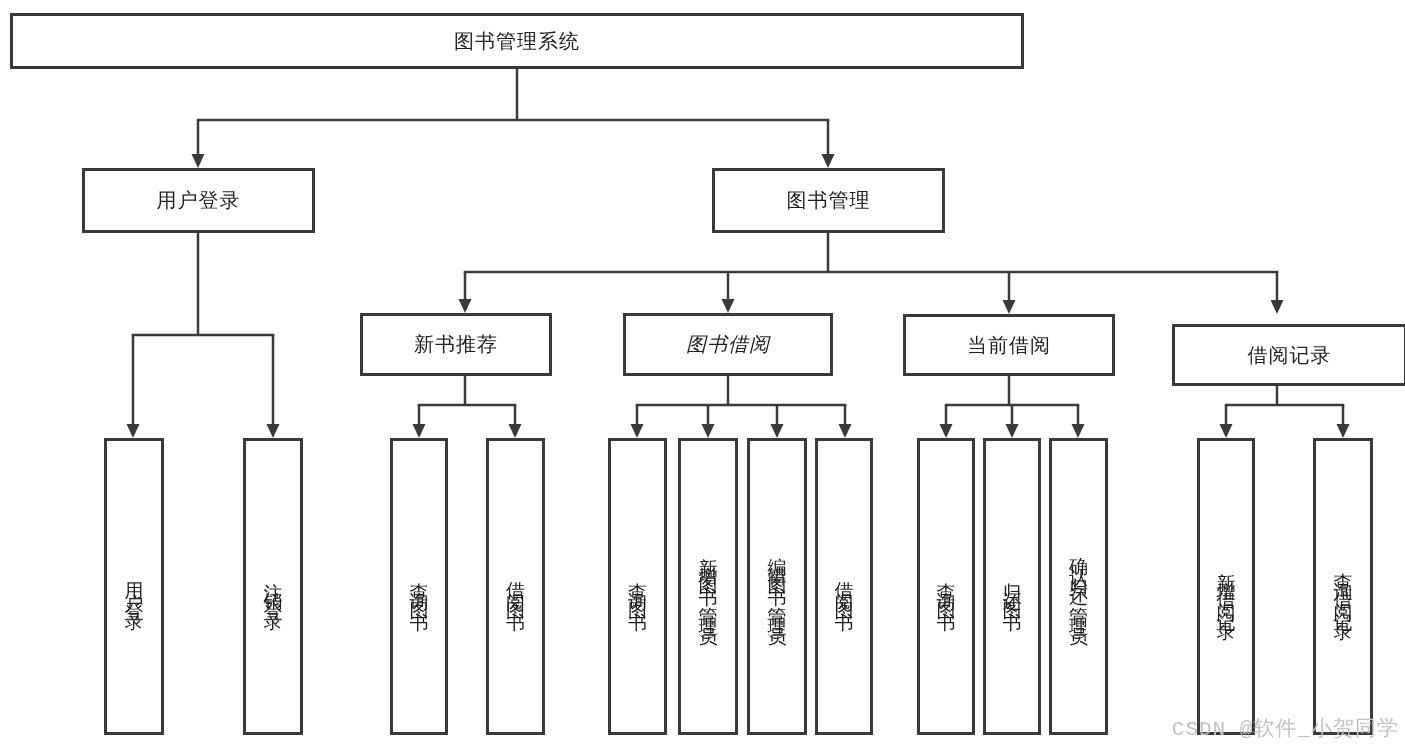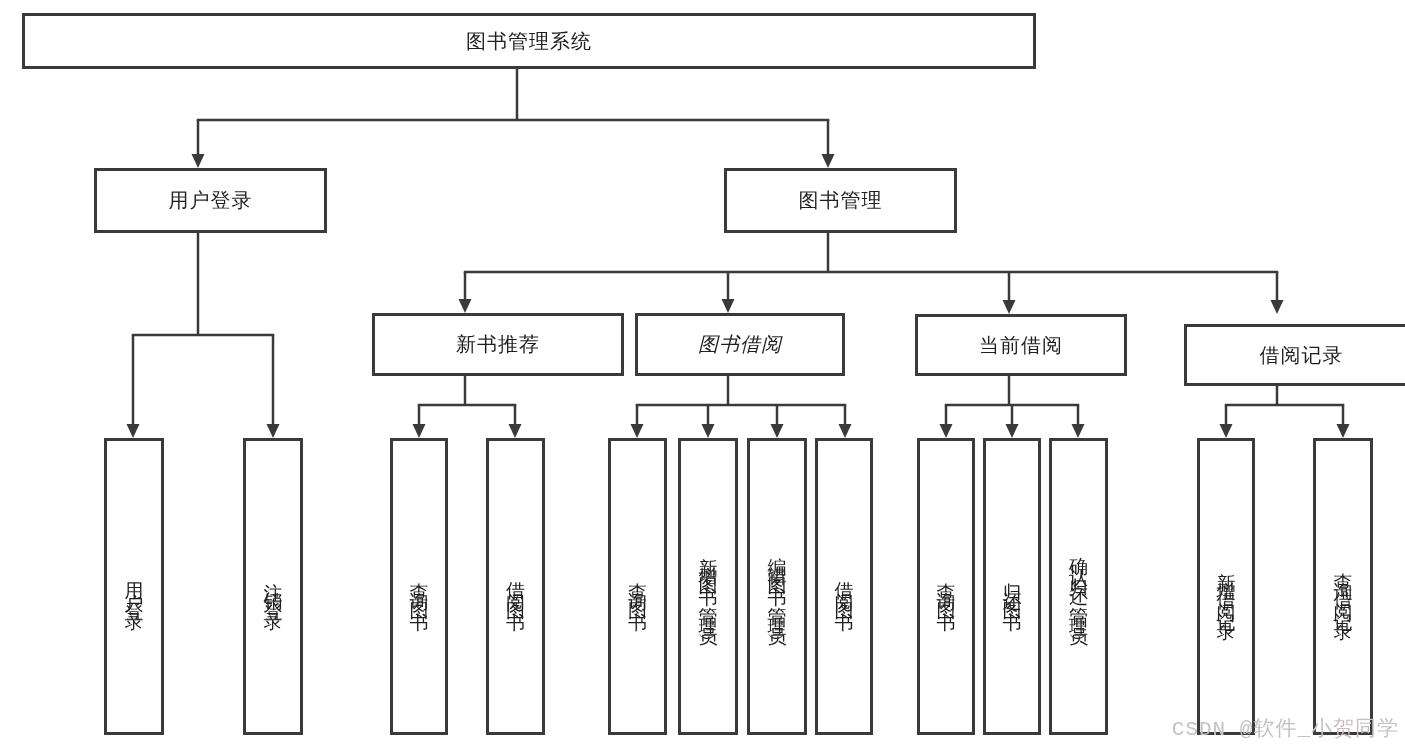--- a/index.html
+++ b/index.html
@@ -13,21 +13,21 @@
   .box{
     position:absolute;
     background:#ffffff;
     border:3px solid #3a3a3a;
     box-sizing:border-box;
     display:flex;
     align-items:center;
     justify-content:center;
     color:#1f1f1f;
   }
-  .hbox{font-size:20px;letter-spacing:1px;margin-left:12px;}
+  .hbox{font-size:20px;letter-spacing:1px;}
   .vbox .vtext{
     writing-mode:vertical-rl;
     text-orientation:mixed;
     font-size:19px;
     letter-spacing:10px;
     white-space:nowrap;
     color:#1f1f1f;
   }
   #wires{position:absolute;left:0;top:0;z-index:0;}
   .box{z-index:1;}
@@ -106,21 +106,21 @@
     <span>图书管理系统</span>
   </div>
 
   <div class="box hbox" style="left:82px;top:168px;width:233px;height:65px;">
     <span>用户登录</span>
   </div>
   <div class="box hbox" style="left:712px;top:168px;width:233px;height:65px;">
     <span>图书管理</span>
   </div>
 
-  <div class="box hbox" style="left:360px;top:313px;width:252px;height:63px;">
+  <div class="box hbox" style="left:360px;top:313px;width:192px;height:63px;">
     <span>新书推荐</span>
   </div>
   <div class="box hbox" style="left:623px;top:313px;width:210px;height:63px;font-style:italic;">
     <span>图书借阅</span>
   </div>
   <div class="box hbox" style="left:903px;top:314px;width:212px;height:62px;">
     <span>当前借阅</span>
   </div>
   <div class="box hbox" style="left:1172px;top:324px;width:235px;height:62px;">
     <span>借阅记录</span>

